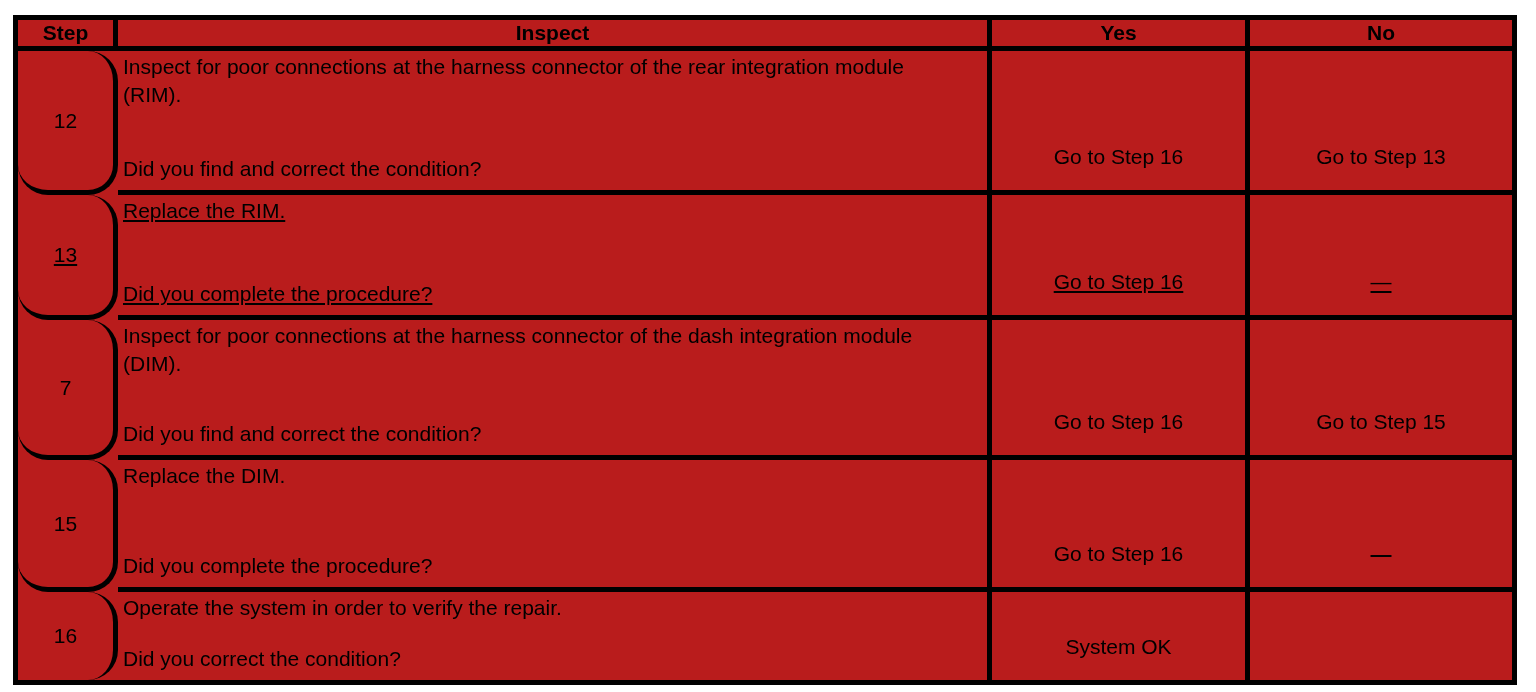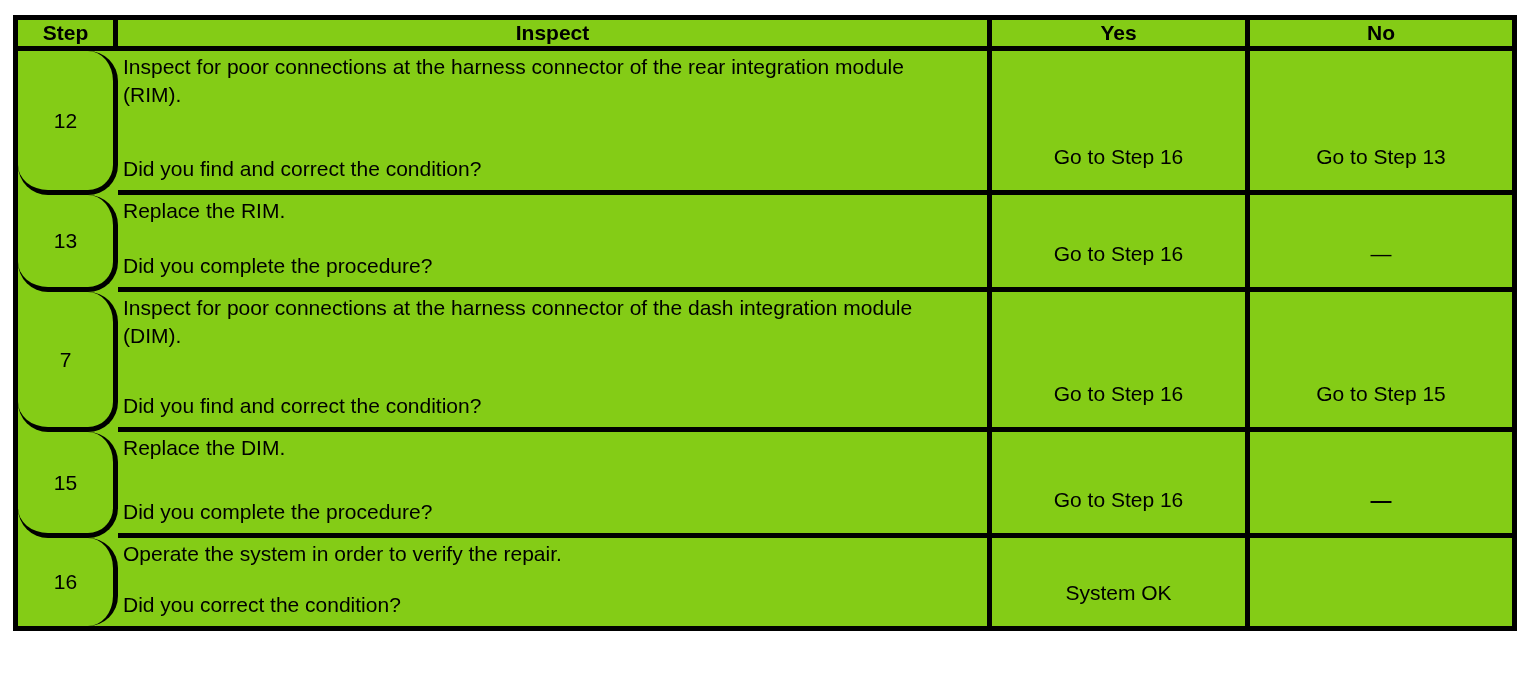--- a/index.html
+++ b/index.html
@@ -8,41 +8,41 @@
     background: #ffffff;
     width: 1536px;
     height: 692px;
     font-family: "Liberation Sans", sans-serif;
     color: #000000;
   }
   .tbl {
     display: grid;
     grid-template-columns: 100px 874px 258px 262px;
     border: 5px solid #000000;
-    background: #84cc16;
+    background: #b91c1c;
     width: 1494px;
     margin: 15px 0 0 13px;
     box-sizing: content-box;
     font-size: 21px;
     line-height: 28px;
   }
   .cell {
     border-right: 5px solid #000000;
     border-bottom: 5px solid #000000;
     box-sizing: border-box;
     overflow: hidden;
   }
   .last-col { border-right: none; }
   .last-row { border-bottom: none; }
 
   .h-row   { height: 31px;  }
   .row-12  { height: 144px; }
-  .row-13  { height: 97px; }
+  .row-13  { height: 125px; text-decoration: underline; }
   .row-14  { height: 140px; }
-  .row-15  { height: 106px; }
+  .row-15  { height: 132px; }
   .row-16  { height: 88px; }
 
   .head {
     display: flex;
     align-items: center;
     justify-content: center;
     font-weight: bold;
   }
   .step {
     display: flex;

